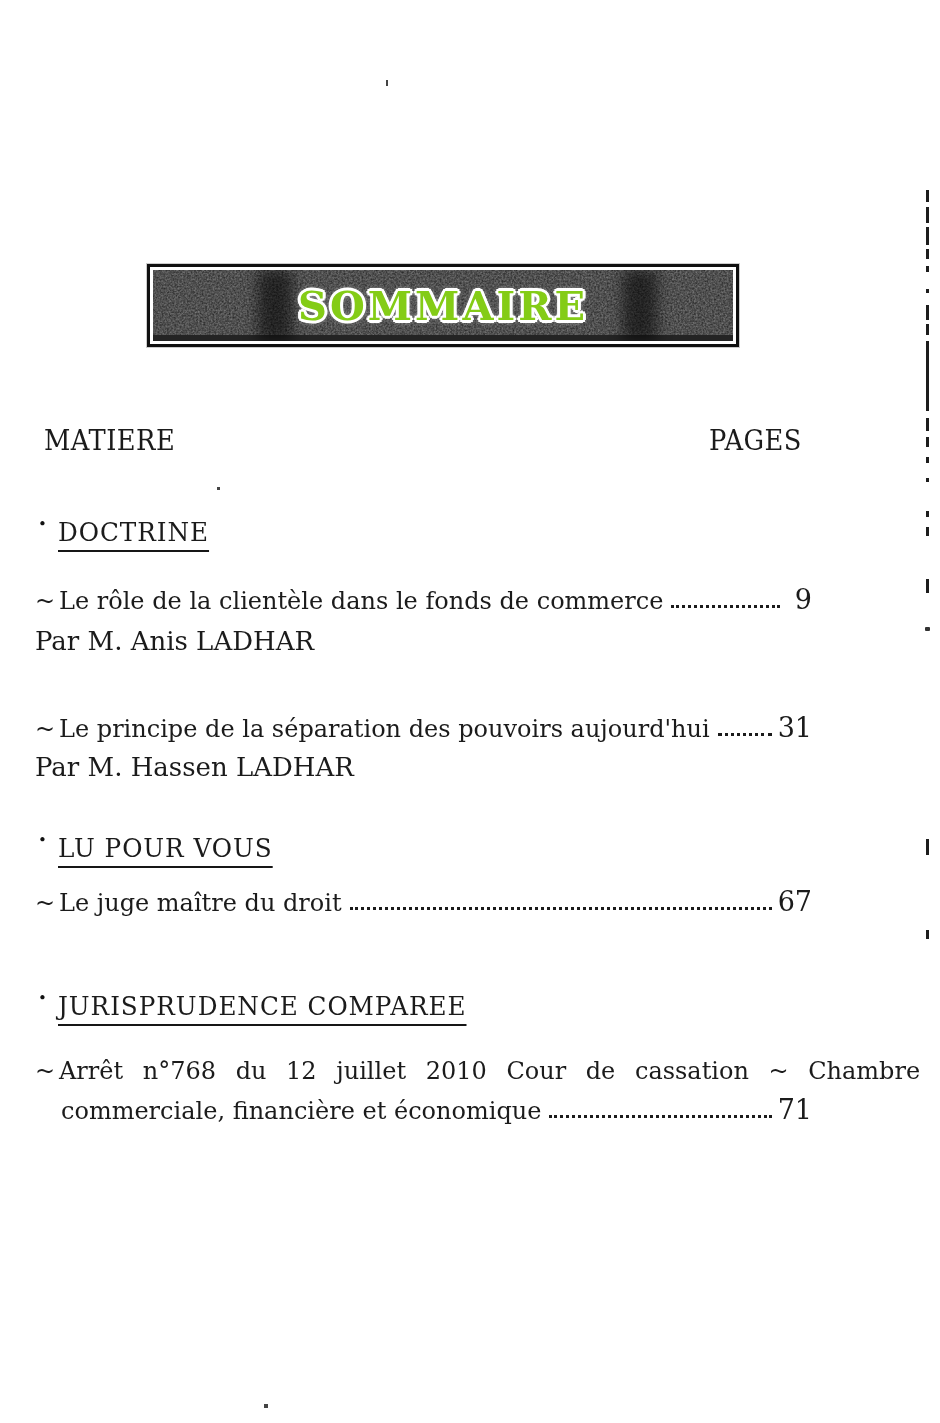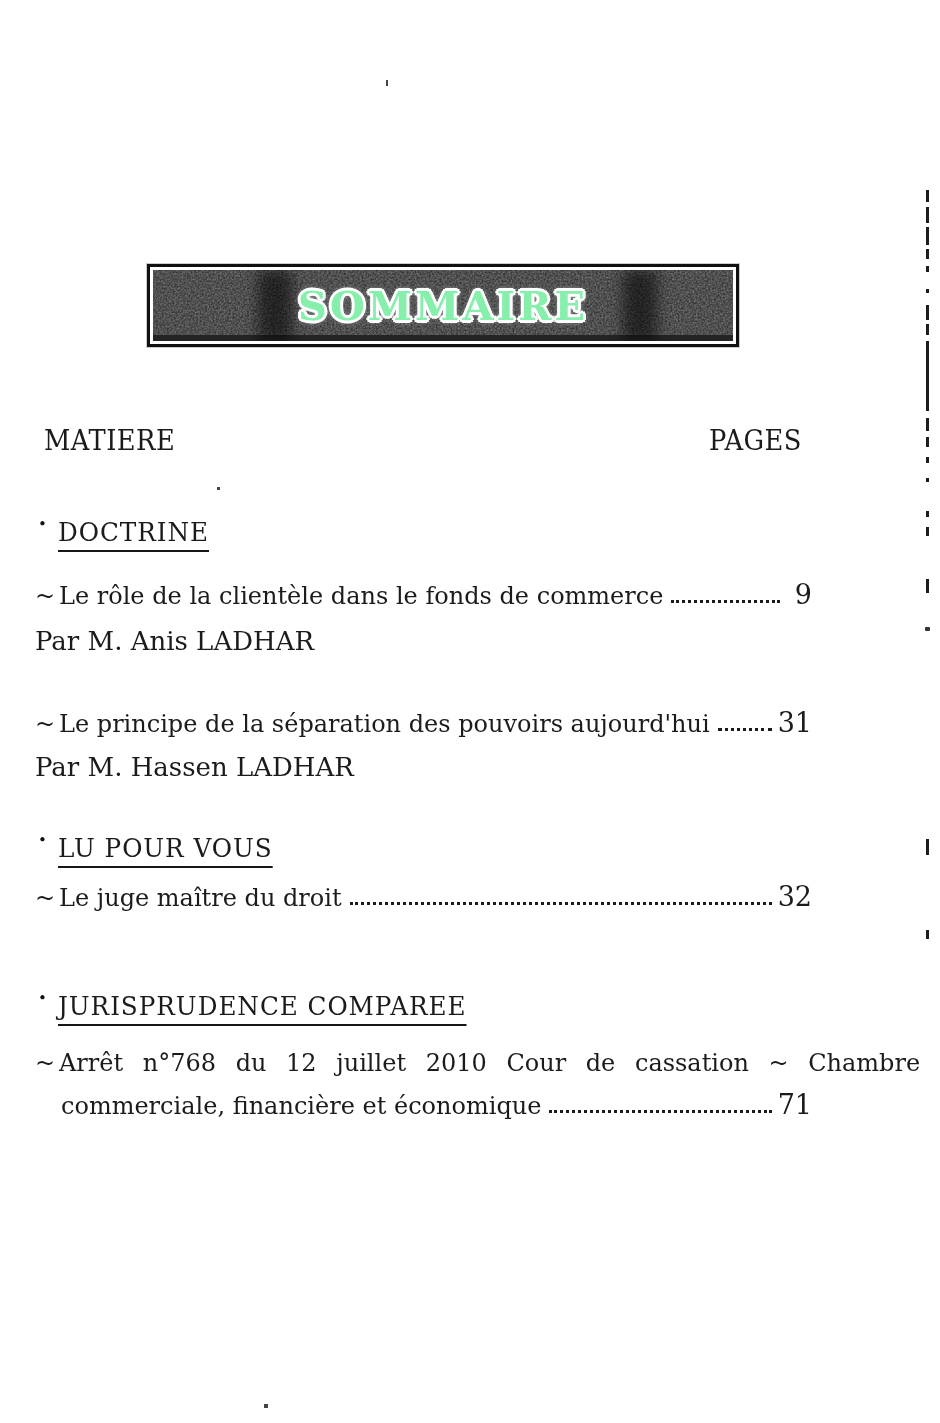--- a/index.html
+++ b/index.html
@@ -18,21 +18,21 @@
   }
   .banner-inner{
     position:relative;width:100%;height:100%;background:#242424;overflow:hidden;
   }
   .banner-inner svg.noise{position:absolute;inset:0;display:block;}
   .smudge{position:absolute;top:0;bottom:0;width:34px;background:rgba(0,0,0,0.55);filter:blur(7px);}
   .smudge.s1{left:105px;}
   .smudge.s2{left:470px;}
   .banner-title{
     position:absolute;inset:0;display:flex;align-items:center;justify-content:center;
-    font-size:40px;font-weight:bold;letter-spacing:3px;color:#86efac;
+    font-size:40px;font-weight:bold;letter-spacing:3px;color:#84cc16;
     text-shadow:
       -2px -2px 0 #fff, 2px -2px 0 #fff, -2px 2px 0 #fff, 2px 2px 0 #fff,
       -3px 0 0 #fff, 3px 0 0 #fff, 0 -3px 0 #fff, 0 3px 0 #fff,
       0 0 6px #ffffff;
     border-radius: 7px;
   }
 
   
   .col-headers{
     position:absolute;left:44px;top:424px;width:758px;
@@ -53,21 +53,21 @@
   .section-heading .heading-text{
     display:inline-block;border-bottom:2.5px solid #161616;padding-bottom:3px;
     transform:scaleX(0.95);transform-origin:left;
   }
 
   .toc-row{
     position:absolute;left:35px;width:777px;
     display:flex;align-items:baseline;font-size:24px;white-space:nowrap;
   }
   .toc-row .dash{width:24px;flex:none;}
-  .toc-row .entry-text{flex:none;}
+  .toc-row .entry-text{flex:none;margin-top:8px;}
   .toc-row .dots{
     flex:1;align-self:flex-end;margin:0 6px 7px 8px;
     border-bottom:3px dotted #1b1b1b;min-width:20px;
   }
   .toc-row .pagenum{flex:none;font-size:27px;min-width:26px;text-align:right;}
 
   .toc-row.wrap-first .entry-text{word-spacing:12px;}
   .toc-row.cont{padding-left:26px;width:751px;}
 
   .author-line{
@@ -127,21 +127,21 @@
   <div class="author-line" style="top:752px">Par M. Hassen LADHAR</div>
 
   <div class="section-heading" style="top:833px">
     <span class="bullet">•</span><span class="heading-text">LU POUR VOUS</span>
   </div>
 
   <div class="toc-row" style="top:881px">
     <span class="dash">~</span>
     <span class="entry-text">Le juge maître du droit</span>
     <span class="dots"></span>
-    <span class="pagenum">32</span>
+    <span class="pagenum">67</span>
   </div>
 
   <div class="section-heading" style="top:991px">
     <span class="bullet">•</span><span class="heading-text">JURISPRUDENCE COMPAREE</span>
   </div>
 
   <div class="toc-row wrap-first" style="top:1049px">
     <span class="dash">~</span>
     <span class="entry-text">Arrêt n°768 du 12 juillet 2010 Cour de cassation ~ Chambre</span>
   </div>

